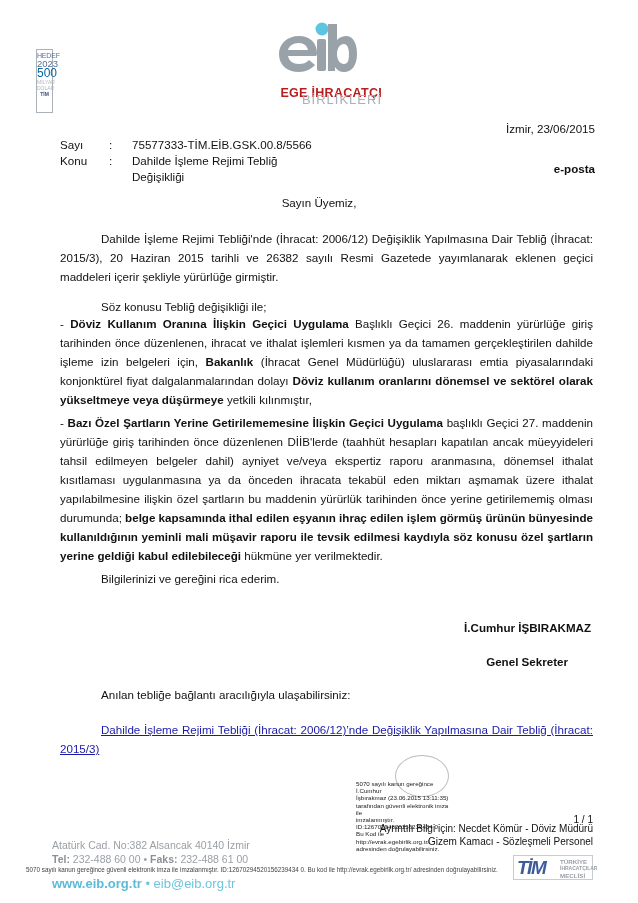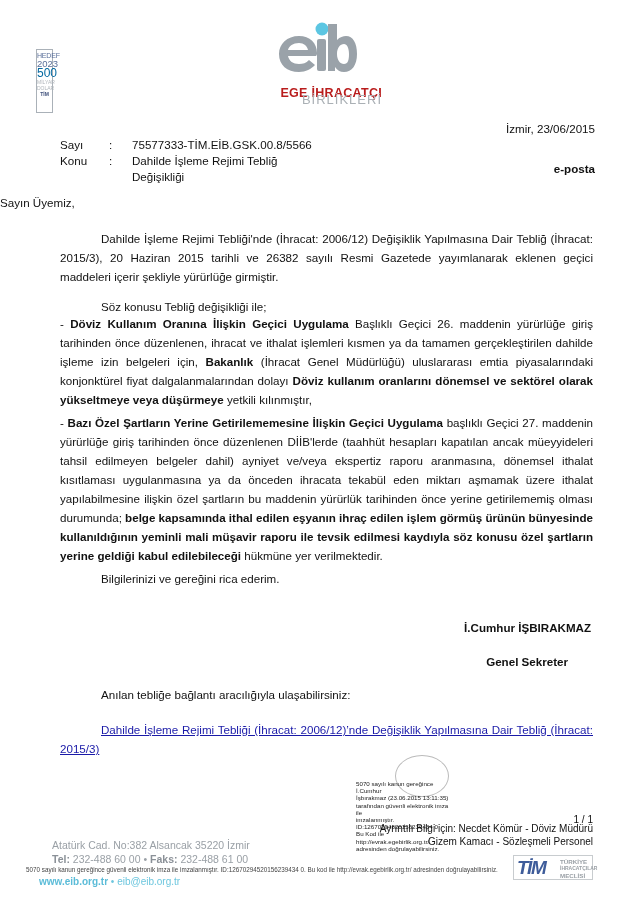--- a/index.html
+++ b/index.html
@@ -25,21 +25,21 @@
   .just { text-align:justify; }
   .body-para { left:60px; width:533px; }
   b { font-weight:bold; }
   .indent { text-indent:41px; }
   .link { color:#1a1aa8; text-decoration:underline; }
   .stamp { left:356px; top:780px; width:100px; font-family:"Liberation Sans", sans-serif; font-size:6.2px; line-height:7.2px; color:#222; }
   .seal { left:395px; top:755px; width:52px; height:40px; border:1px solid #bbb; border-radius:50%; }
   .footer-addr { left:52px; top:839px; font-family:"Liberation Sans", sans-serif; font-size:10.5px; color:#9aa0a6; }
   .footer-tel { left:52px; top:853px; font-family:"Liberation Sans", sans-serif; font-size:10.5px; color:#9aa0a6; }
   .footer-tel b { color:#8a9097; }
-  .footer-web { left:39px; top:876px; font-family:"Liberation Sans", sans-serif; font-size:10px; color:#6cc6de; }
+  .footer-web { left:52px; top:876px; font-family:"Liberation Sans", sans-serif; font-size:13px; color:#6cc6de; }
   .footer-web b { color:#5bbcd8; }
   .footer-sig { left:26px; top:866px; font-family:"Liberation Sans", sans-serif; font-size:6.3px; color:#444; white-space:nowrap; }
   .tim { left:513px; top:855px; width:80px; height:25px; border:1px solid #c8cccf; box-sizing:border-box; }
   .tim .mark { position:absolute; left:3px; top:2px; font-family:"Liberation Sans", sans-serif; font-weight:bold; font-style:italic; font-size:19px; line-height:20px; color:#3e5c9a; letter-spacing:-1.5px; }
   .tim .txt { position:absolute; left:46px; top:2px; font-family:"Liberation Sans", sans-serif; font-size:6.2px; line-height:7px; color:#9aa0a6; font-weight:bold; }
 </style>
 </head>
 <body>
 
 <div class="abs hedef">
@@ -68,21 +68,21 @@
 <div class="abs serif hdr-colon" style="top:135px;">:</div>
 <div class="abs serif hdr-val" style="top:135px;">75577333-TİM.EİB.GSK.00.8/5566</div>
 <div class="abs serif right" style="top:119px;">İzmir, 23/06/2015</div>
 
 <div class="abs serif hdr-label" style="top:151px;">Konu</div>
 <div class="abs serif hdr-colon" style="top:151px;">:</div>
 <div class="abs serif hdr-val" style="top:151px;">Dahilde İşleme Rejimi Tebliğ</div>
 <div class="abs serif right" style="top:159px; font-weight:bold;">e-posta</div>
 <div class="abs serif hdr-val" style="top:167px;">Değişikliği</div>
 
-<div class="abs serif" style="top:193px; left:0; width:638px; ">Sayın Üyemiz,</div>
+<div class="abs serif" style="top:193px; left:0; width:638px; text-align:center;">Sayın Üyemiz,</div>
 
 <div class="abs serif just indent body-para" style="top:229px;">Dahilde İşleme Rejimi Tebliği'nde (İhracat: 2006/12) Değişiklik Yapılmasına Dair Tebliğ (İhracat: 2015/3), 20 Haziran 2015 tarihli ve 26382 sayılı Resmi Gazetede yayımlanarak eklenen geçici maddeleri içerir şekliyle yürürlüğe girmiştir.</div>
 
 <div class="abs serif indent body-para" style="top:297px;">Söz konusu Tebliğ değişikliği ile;</div>
 
 <div class="abs serif just body-para" style="top:314px;"><span>- </span><b>Döviz Kullanım Oranına İlişkin Geçici Uygulama</b><span> Başlıklı Geçici 26. maddenin yürürlüğe giriş tarihinden önce düzenlenen, ihracat ve ithalat işlemleri kısmen ya da tamamen gerçekleştirilen dahilde işleme izin belgeleri için, </span><b>Bakanlık</b><span> (İhracat Genel Müdürlüğü) uluslararası emtia piyasalarındaki konjonktürel fiyat dalgalanmalarından dolayı </span><b>Döviz kullanım oranlarını dönemsel ve sektörel olarak yükseltmeye veya düşürmeye</b><span> yetkili kılınmıştır,</span></div>
 
 <div class="abs serif just body-para" style="top:413px;"><span>- </span><b>Bazı Özel Şartların Yerine Getirilememesine İlişkin Geçici Uygulama</b><span> başlıklı Geçici 27. maddenin yürürlüğe giriş tarihinden önce düzenlenen DİİB'lerde (taahhüt hesapları kapatılan ancak müeyyideleri tahsil edilmeyen belgeler dahil) ayniyet ve/veya ekspertiz raporu aranmasına, dönemsel ithalat kısıtlaması uygulanmasına ya da önceden ihracata tekabül eden miktarı aşmamak üzere ithalat yapılabilmesine ilişkin özel şartların bu maddenin yürürlük tarihinden önce yerine getirilememiş olması durumunda; </span><b>belge kapsamında ithal edilen eşyanın ihraç edilen işlem görmüş ürünün bünyesinde kullanıldığının yeminli mali müşavir raporu ile tevsik edilmesi kaydıyla söz konusu özel şartların yerine geldiği kabul edilebileceği</b><span> hükmüne yer verilmektedir.</span></div>
 
 <div class="abs serif indent body-para" style="top:569px;">Bilgilerinizi ve gereğini rica ederim.</div>
@@ -101,21 +101,21 @@
   <div>imzalanmıştır.</div>
   <div>ID:12670294520156239434 0</div>
   <div>Bu Kod ile http://evrak.egebirlik.org.tr/</div>
   <div>adresinden doğrulayabilirsiniz.</div>
 </div>
 
 <div class="abs serif" style="top:810px; right:45px; font-size:10px;">1 / 1</div>
 <div class="abs serif" style="top:822px; right:45px; font-size:10px; line-height:13px;">Ayrıntılı Bilgi için: Necdet Kömür - Döviz Müdürü</div>
 <div class="abs serif" style="top:835px; right:45px; font-size:10px; line-height:13px;">Gizem Kamacı - Sözleşmeli Personel</div>
 
-<div class="abs footer-addr">Atatürk Cad. No:382 Alsancak 35220 İzmir</div>
+<div class="abs footer-addr">Atatürk Cad. No:382 Alsancak 40140 İzmir</div>
 <div class="abs footer-tel"><b>Tel:</b><span> 232-488 60 00 • </span><b>Faks:</b><span> 232-488 61 00</span></div>
 <div class="abs footer-web"><b>www.eib.org.tr</b><span> • </span><span>eib@eib.org.tr</span></div>
 <div class="abs footer-sig">5070 sayılı kanun gereğince güvenli elektronik imza ile imzalanmıştır. ID:12670294520156239434 0. Bu kod ile http://evrak.egebirlik.org.tr/ adresinden doğrulayabilirsiniz.</div>
 
 <div class="abs tim">
   <div class="mark">TİM</div>
   <div class="txt">
     <div>TÜRKİYE</div>
     <div style="font-size:5px;">İHRACATÇILAR</div>
     <div>MECLİSİ</div>

